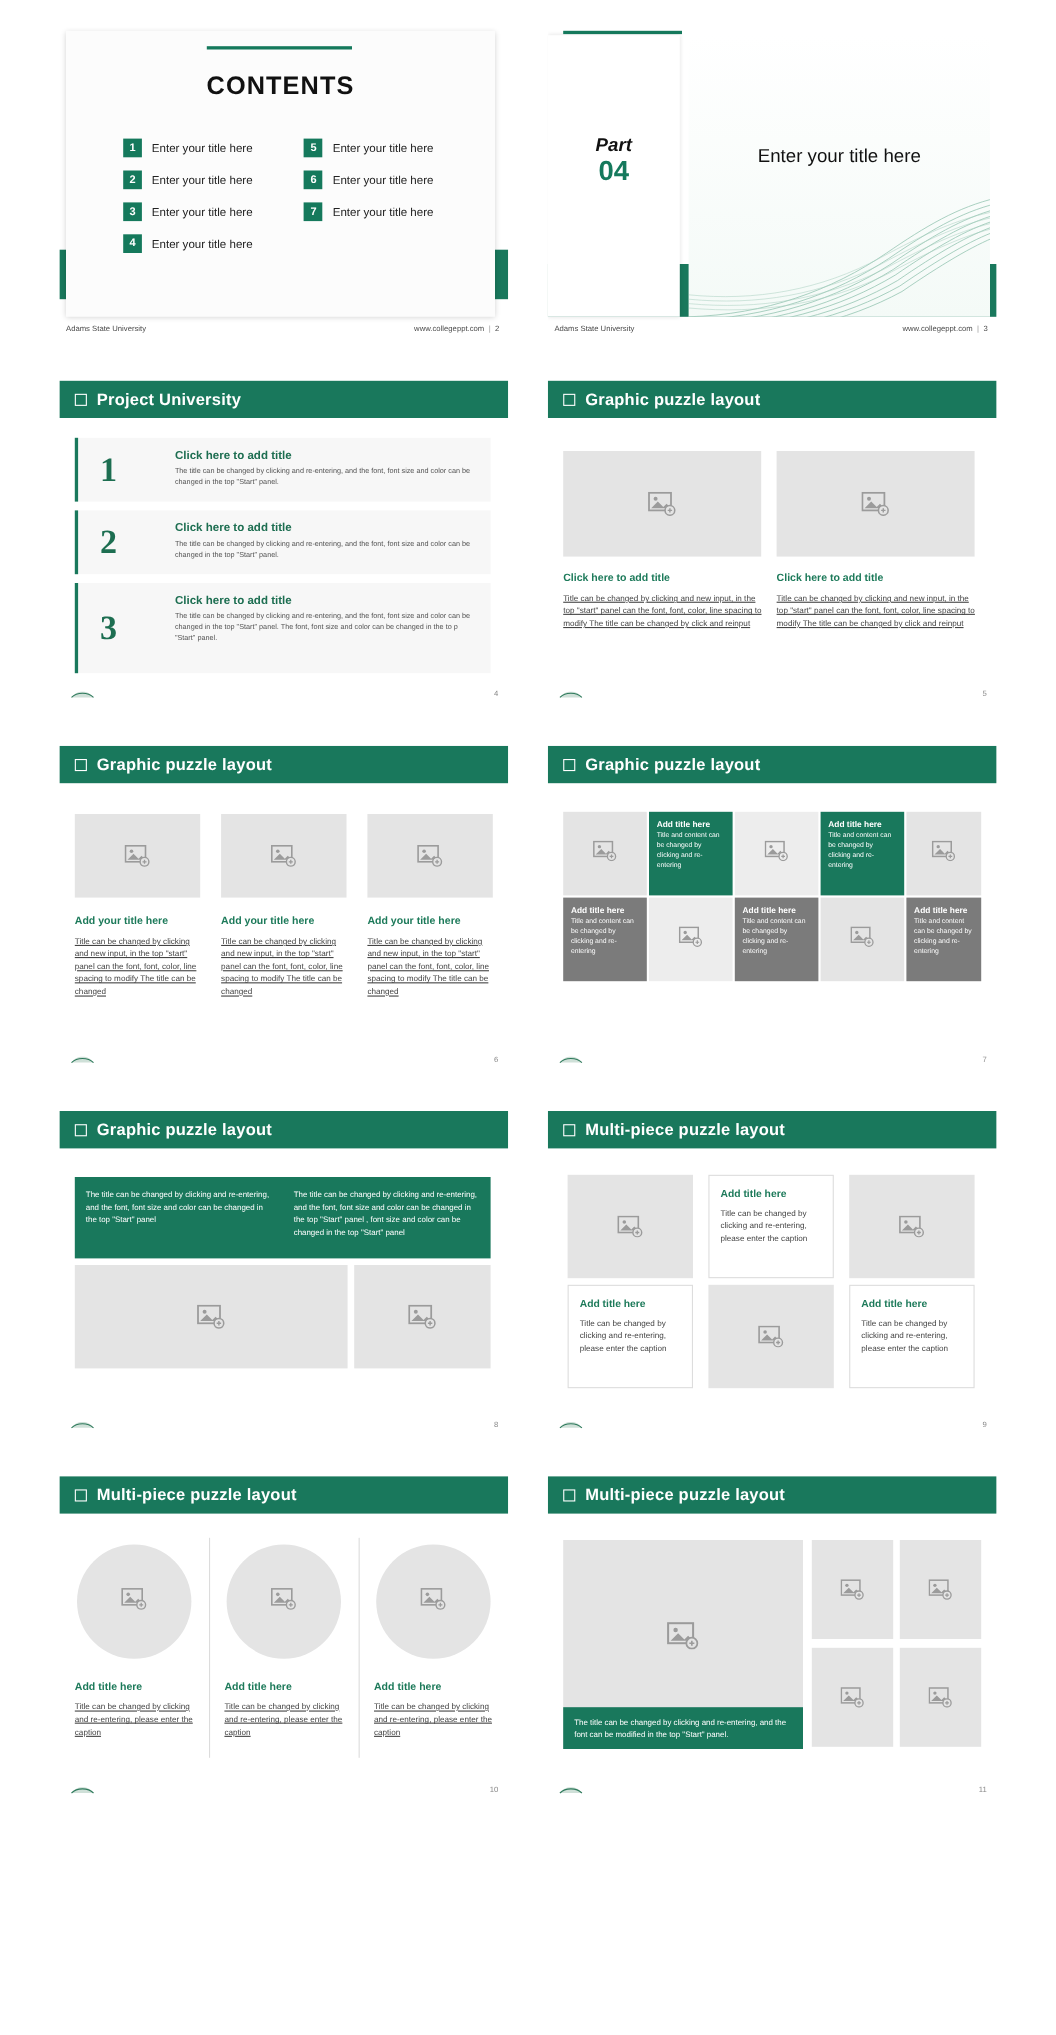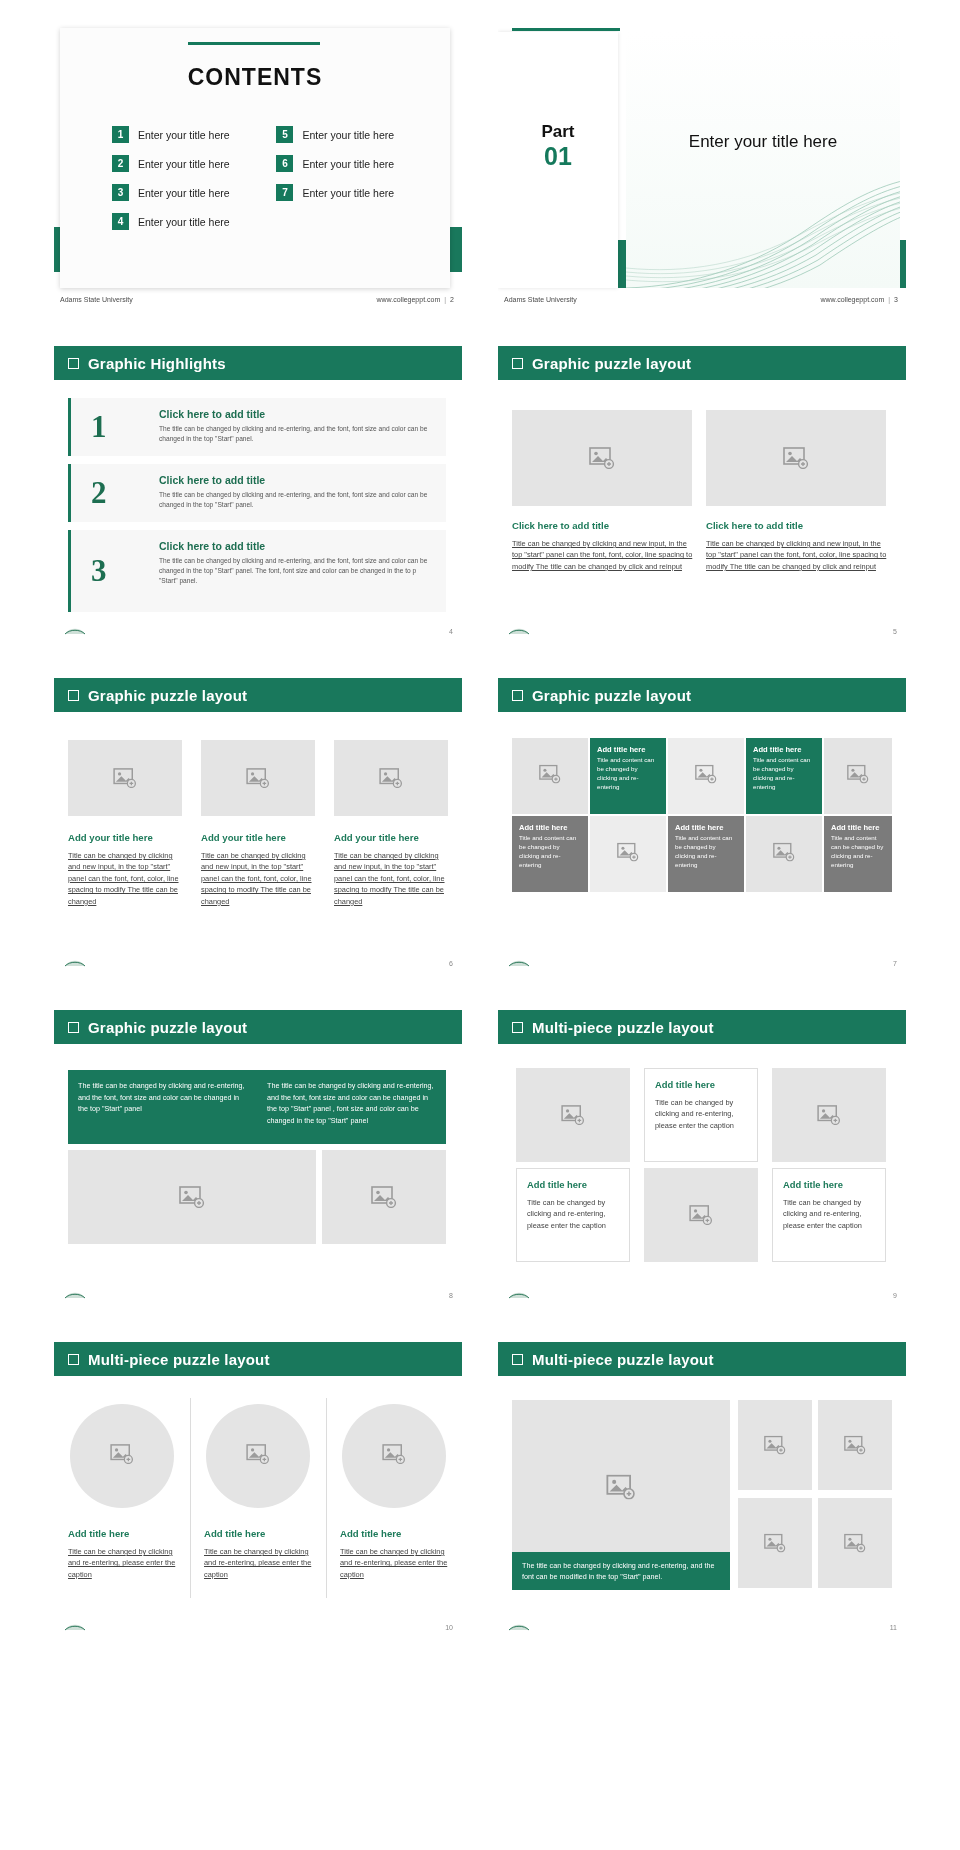--- a/index.html
+++ b/index.html
@@ -60,21 +60,21 @@
   }
   .foot .l { padding-left:6px; }
   .foot .r { margin-left:auto; padding-right:8px; }
   .foot .sep { color:#999; margin:0 4px; }
 
   
   .s3-bg { position:absolute; inset:0; background:#ffffff; }
   .s3-greenbar { position:absolute; left:0; right:0; bottom:22px; height:48px; background:#19785c; }
   .s3-topline { position:absolute; left:14px; top:14px; width:108px; height:3px; background:#15795c; }
   .s3-white { position:absolute; left:0; top:18px; width:120px; bottom:22px; background:#fff; box-shadow:0 0 4px rgba(0,0,0,0.12); }
-  .s3-part { position:absolute; left:0; top:108px; width:120px; text-align:center; font-size:17px; font-weight:bold; color:#111; }
+  .s3-part { position:absolute; left:0; top:108px; width:120px; text-align:center; font-size:17px; font-weight:bold; color:#111;font-style:italic; }
   .s3-01 { position:absolute; left:0; top:128px; width:120px; text-align:center; font-size:25px; font-weight:bold; color:#15795c; }
   .s3-right {
     position:absolute; left:128px; top:18px; right:6px; bottom:22px;
     background: linear-gradient(180deg,#ffffff 0%, #f4faf7 100%);
     overflow:hidden;
   }
   .s3-rtitle { position:absolute; top:100px; left:0; right:0; text-align:center; font-size:17px; color:#111; }
   .s3-swoosh { position:absolute; left:0; right:0; bottom:-10px; height:130px; }
 
   
@@ -205,33 +205,33 @@
           <path d="M0,100 C60,106 120,96 175,66 C212,46 246,30 280,24"></path>
           <path d="M0,104 C62,110 122,100 177,71 C214,51 248,35 280,29"></path>
           <path d="M0,108 C64,114 124,104 179,76 C216,56 250,40 280,34"></path>
           <path d="M0,112 C66,118 126,108 181,81 C218,61 252,45 280,39"></path>
         </g>
       </svg>
     </div>
     <div class="s3-white"></div>
     <div class="s3-topline"></div>
     <div class="s3-part">Part</div>
-    <div class="s3-01">01</div>
+    <div class="s3-01">04</div>
     <div class="foot">
       <span class="l">Adams State University</span>
       <span class="r">
         <span>www.collegeppt.com</span><span class="sep">|</span><span>3</span>
       </span>
     </div>
   </div>
 
   <div class="slide">
     <div class="hdr">
       <span class="sq"></span>
-      <span class="ht">Graphic Highlights</span>
+      <span class="ht">Project University</span>
     </div>
     <div class="ph-item" style="top:52px;height:58px;">
       <div class="ph-num">1</div>
       <div class="ph-tt">Click here to add title</div>
       <div class="ph-bd">The title can be changed by clicking and re-entering, and the font, font size and color can be changed in the top "Start" panel.</div>
     </div>
     <div class="ph-item" style="top:118px;height:58px;">
       <div class="ph-num">2</div>
       <div class="ph-tt">Click here to add title</div>
       <div class="ph-bd">The title can be changed by clicking and re-entering, and the font, font size and color can be changed in the top "Start" panel.</div>

